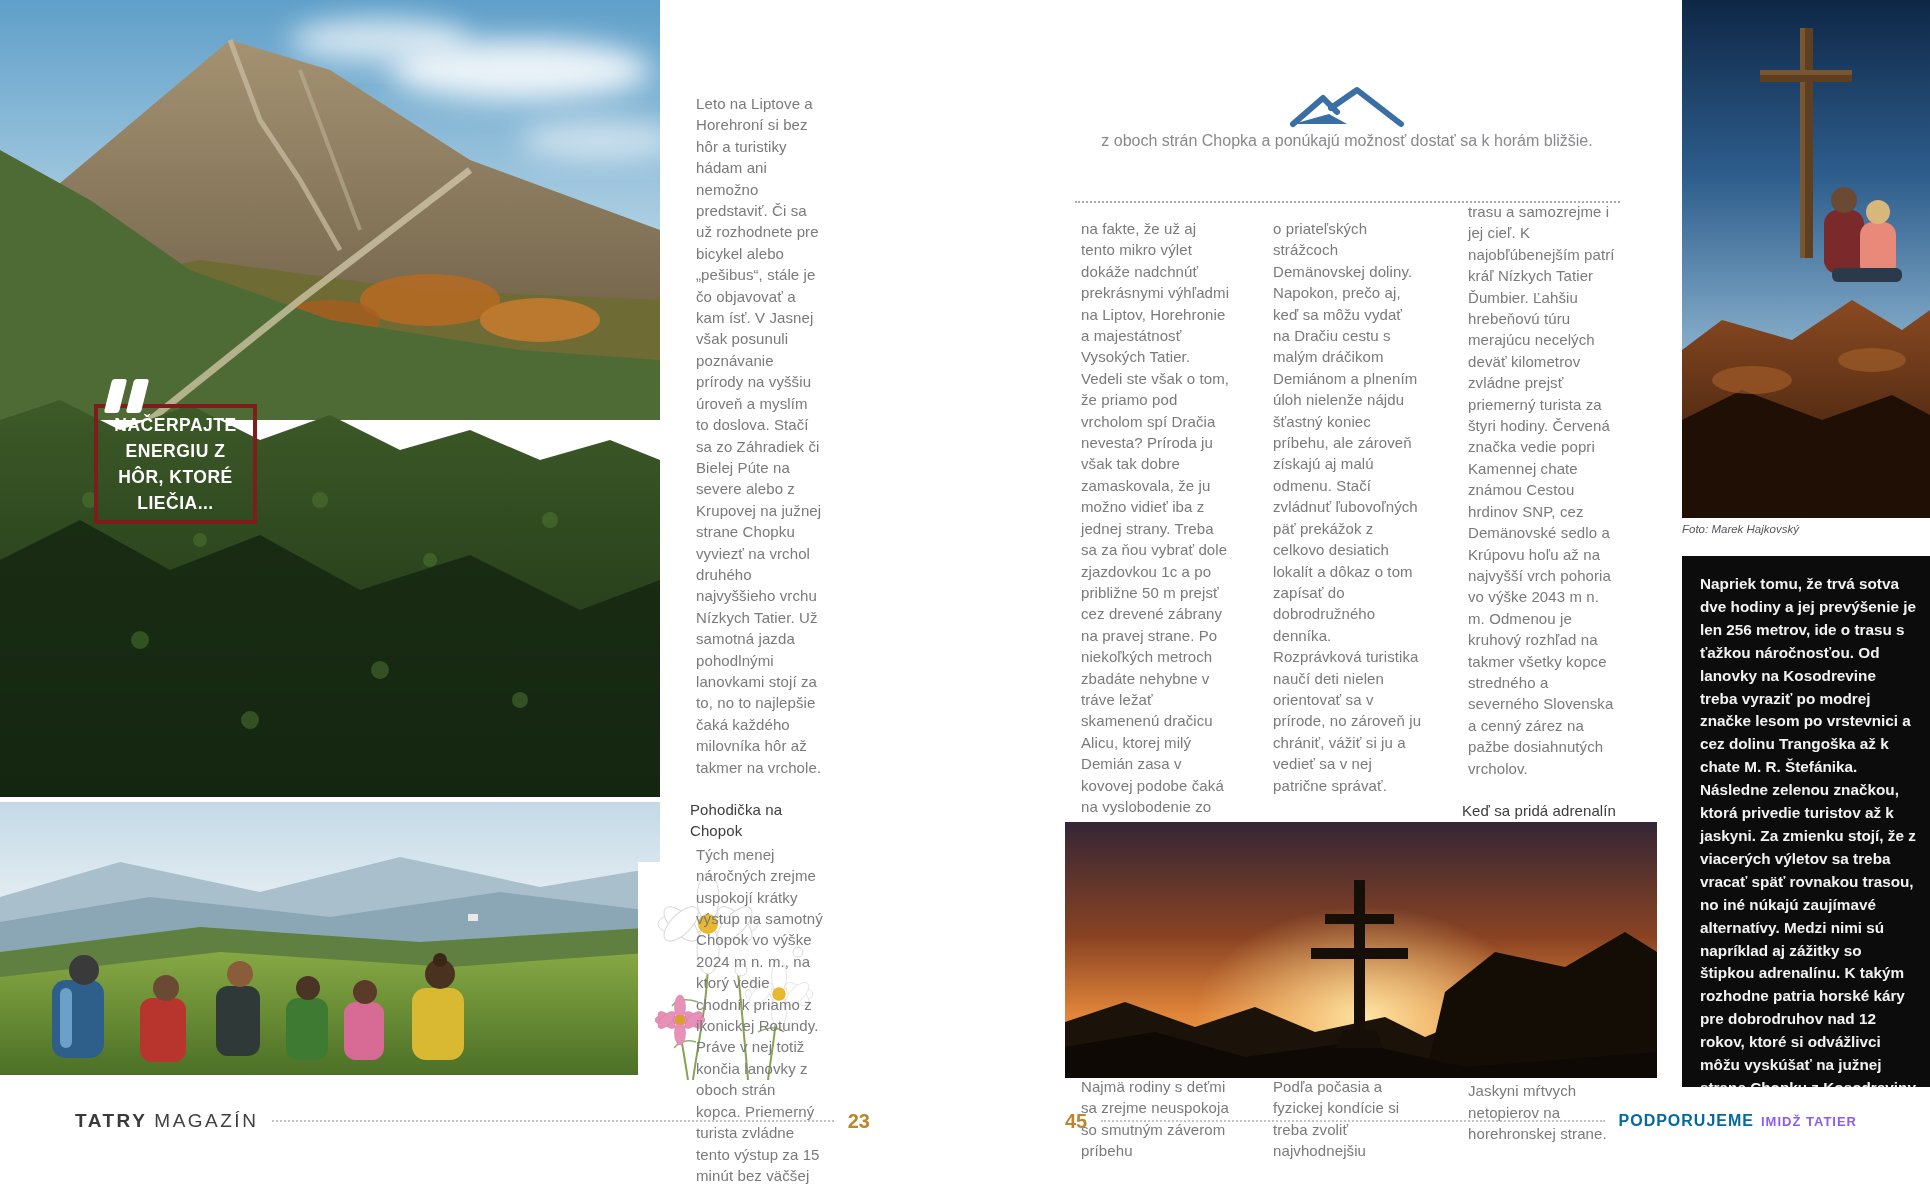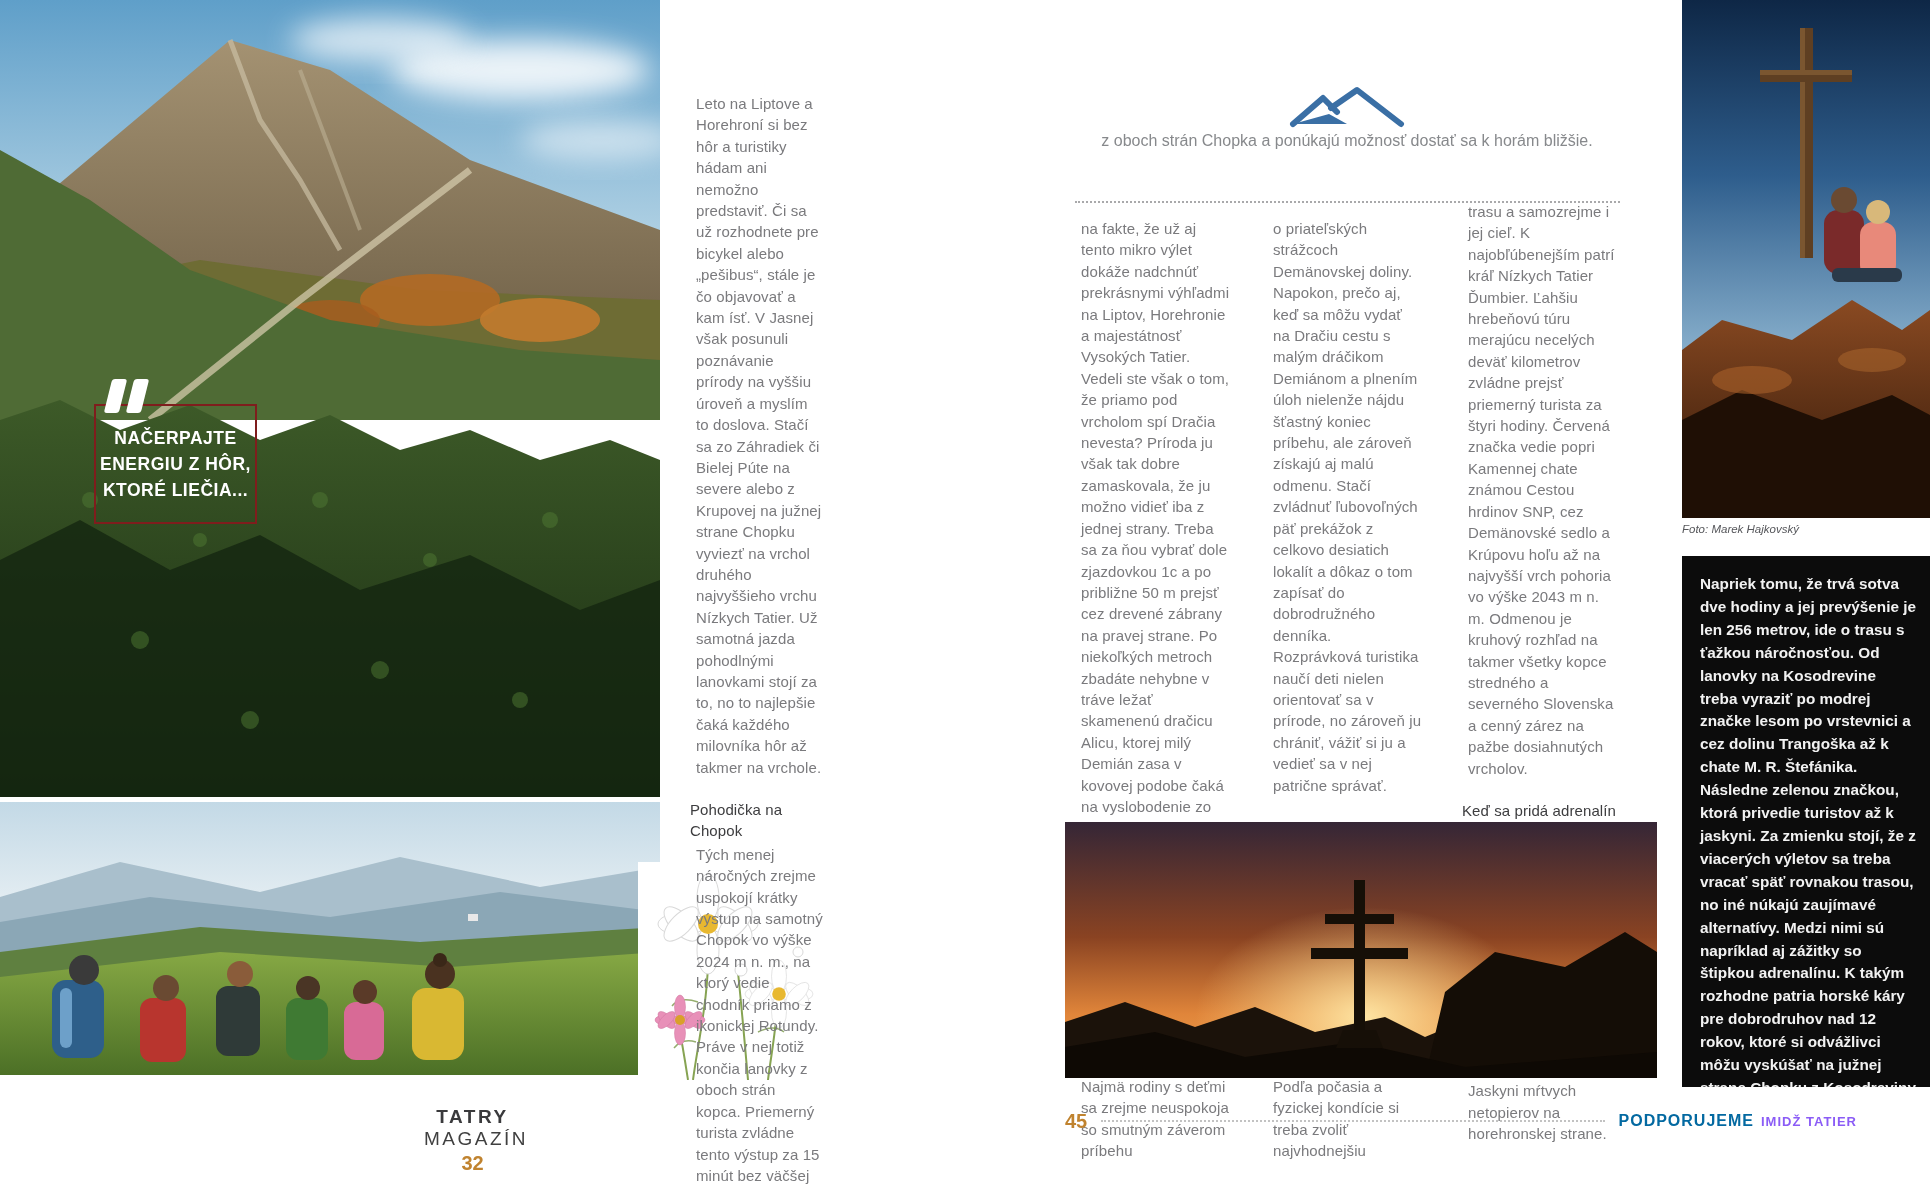--- a/index.html
+++ b/index.html
@@ -11,21 +11,21 @@
   .photo svg{display:block;width:100%;height:100%;}
 
   
   .bodycol{position:absolute;color:#7a7a7d;font-size:15px;line-height:21.4px;letter-spacing:.1px;}
   .bodycol p{margin:0 0 21px 6px;}
   .bodycol h3{margin:0 0 2px 0;font-size:15px;line-height:21.4px;color:#3d3d3f;font-weight:400;}
 
   
   .quote-box{
     position:absolute;left:94px;top:404px;width:163px;height:120px;
-    border:2px solid #7f1d1d;display:flex;align-items:center;justify-content:center;
+    border:4px solid #7f1d1d;display:flex;align-items:center;justify-content:center;
     text-align:center;color:#ffffff;font-weight:700;font-size:17.5px;line-height:26px;
     letter-spacing:.5px;padding:4px;box-sizing:border-box;z-index:3;
   }
   .quote-mark{position:absolute;left:108px;top:379px;z-index:4;display:flex;gap:7px;}
   .quote-mark i{display:block;width:15px;height:34px;background:#ffffff;border-radius:3px;transform:skewX(-14deg);}
 
   
   .rp-header{
     position:absolute;left:1000px;top:130px;width:694px;text-align:center;
     color:#87898c;font-size:16px;line-height:22.5px;
@@ -323,25 +323,25 @@
     </g>
   </svg>
 </div>
 
 <div class="photo-caption">Foto: Marek Hajkovský</div>
 
 <div class="sidebar-box">
   <span>Napriek tomu, že trvá sotva dve hodiny a jej prevýšenie je len 256 metrov, ide o trasu s ťažkou náročnosťou. Od lanovky na Kosodrevine treba vyraziť po modrej značke lesom po vrstevnici a cez dolinu Trangoška až k chate M. R. Štefánika. Následne zelenou značkou, ktorá privedie turistov až k jaskyni. Za zmienku stojí, že z viacerých výletov sa treba vracať späť rovnakou trasou, no iné núkajú zaujímavé alternatívy. Medzi nimi sú napríklad aj zážitky so štipkou adrenalínu. K takým rozhodne patria horské káry pre dobrodruhov nad 12 rokov, ktoré si odvážlivci môžu vyskúšať na južnej strane Chopku z Kosodreviny na Krupovú. Kto neverí, že aj bez motora sa dá vychutnávať veľká rýchlosť, nemal by túto atrakciu rozhodne nechať bez povšimnutia.</span>
 </div>
 
-<div class="footer" style="left:75px;width:795px;flex-direction:column;">
+<div class="footer" style="left:75px;width:795px;">
   <span class="brand-primary">TATRY</span>
   <span class="brand-secondary">MAGAZÍN</span>
   <span class="leader"></span>
-  <span class="page-num">32</span>
+  <span class="page-num">23</span>
 </div>
 
 <div class="footer" style="left:1065px;width:792px;">
   <span class="page-num">45</span>
   <span class="leader"></span>
   <span class="support-prefix">PODPORUJEME</span>
   <span class="support-accent">IMIDŽ TATIER</span>
 </div>
 
 </body></html>

